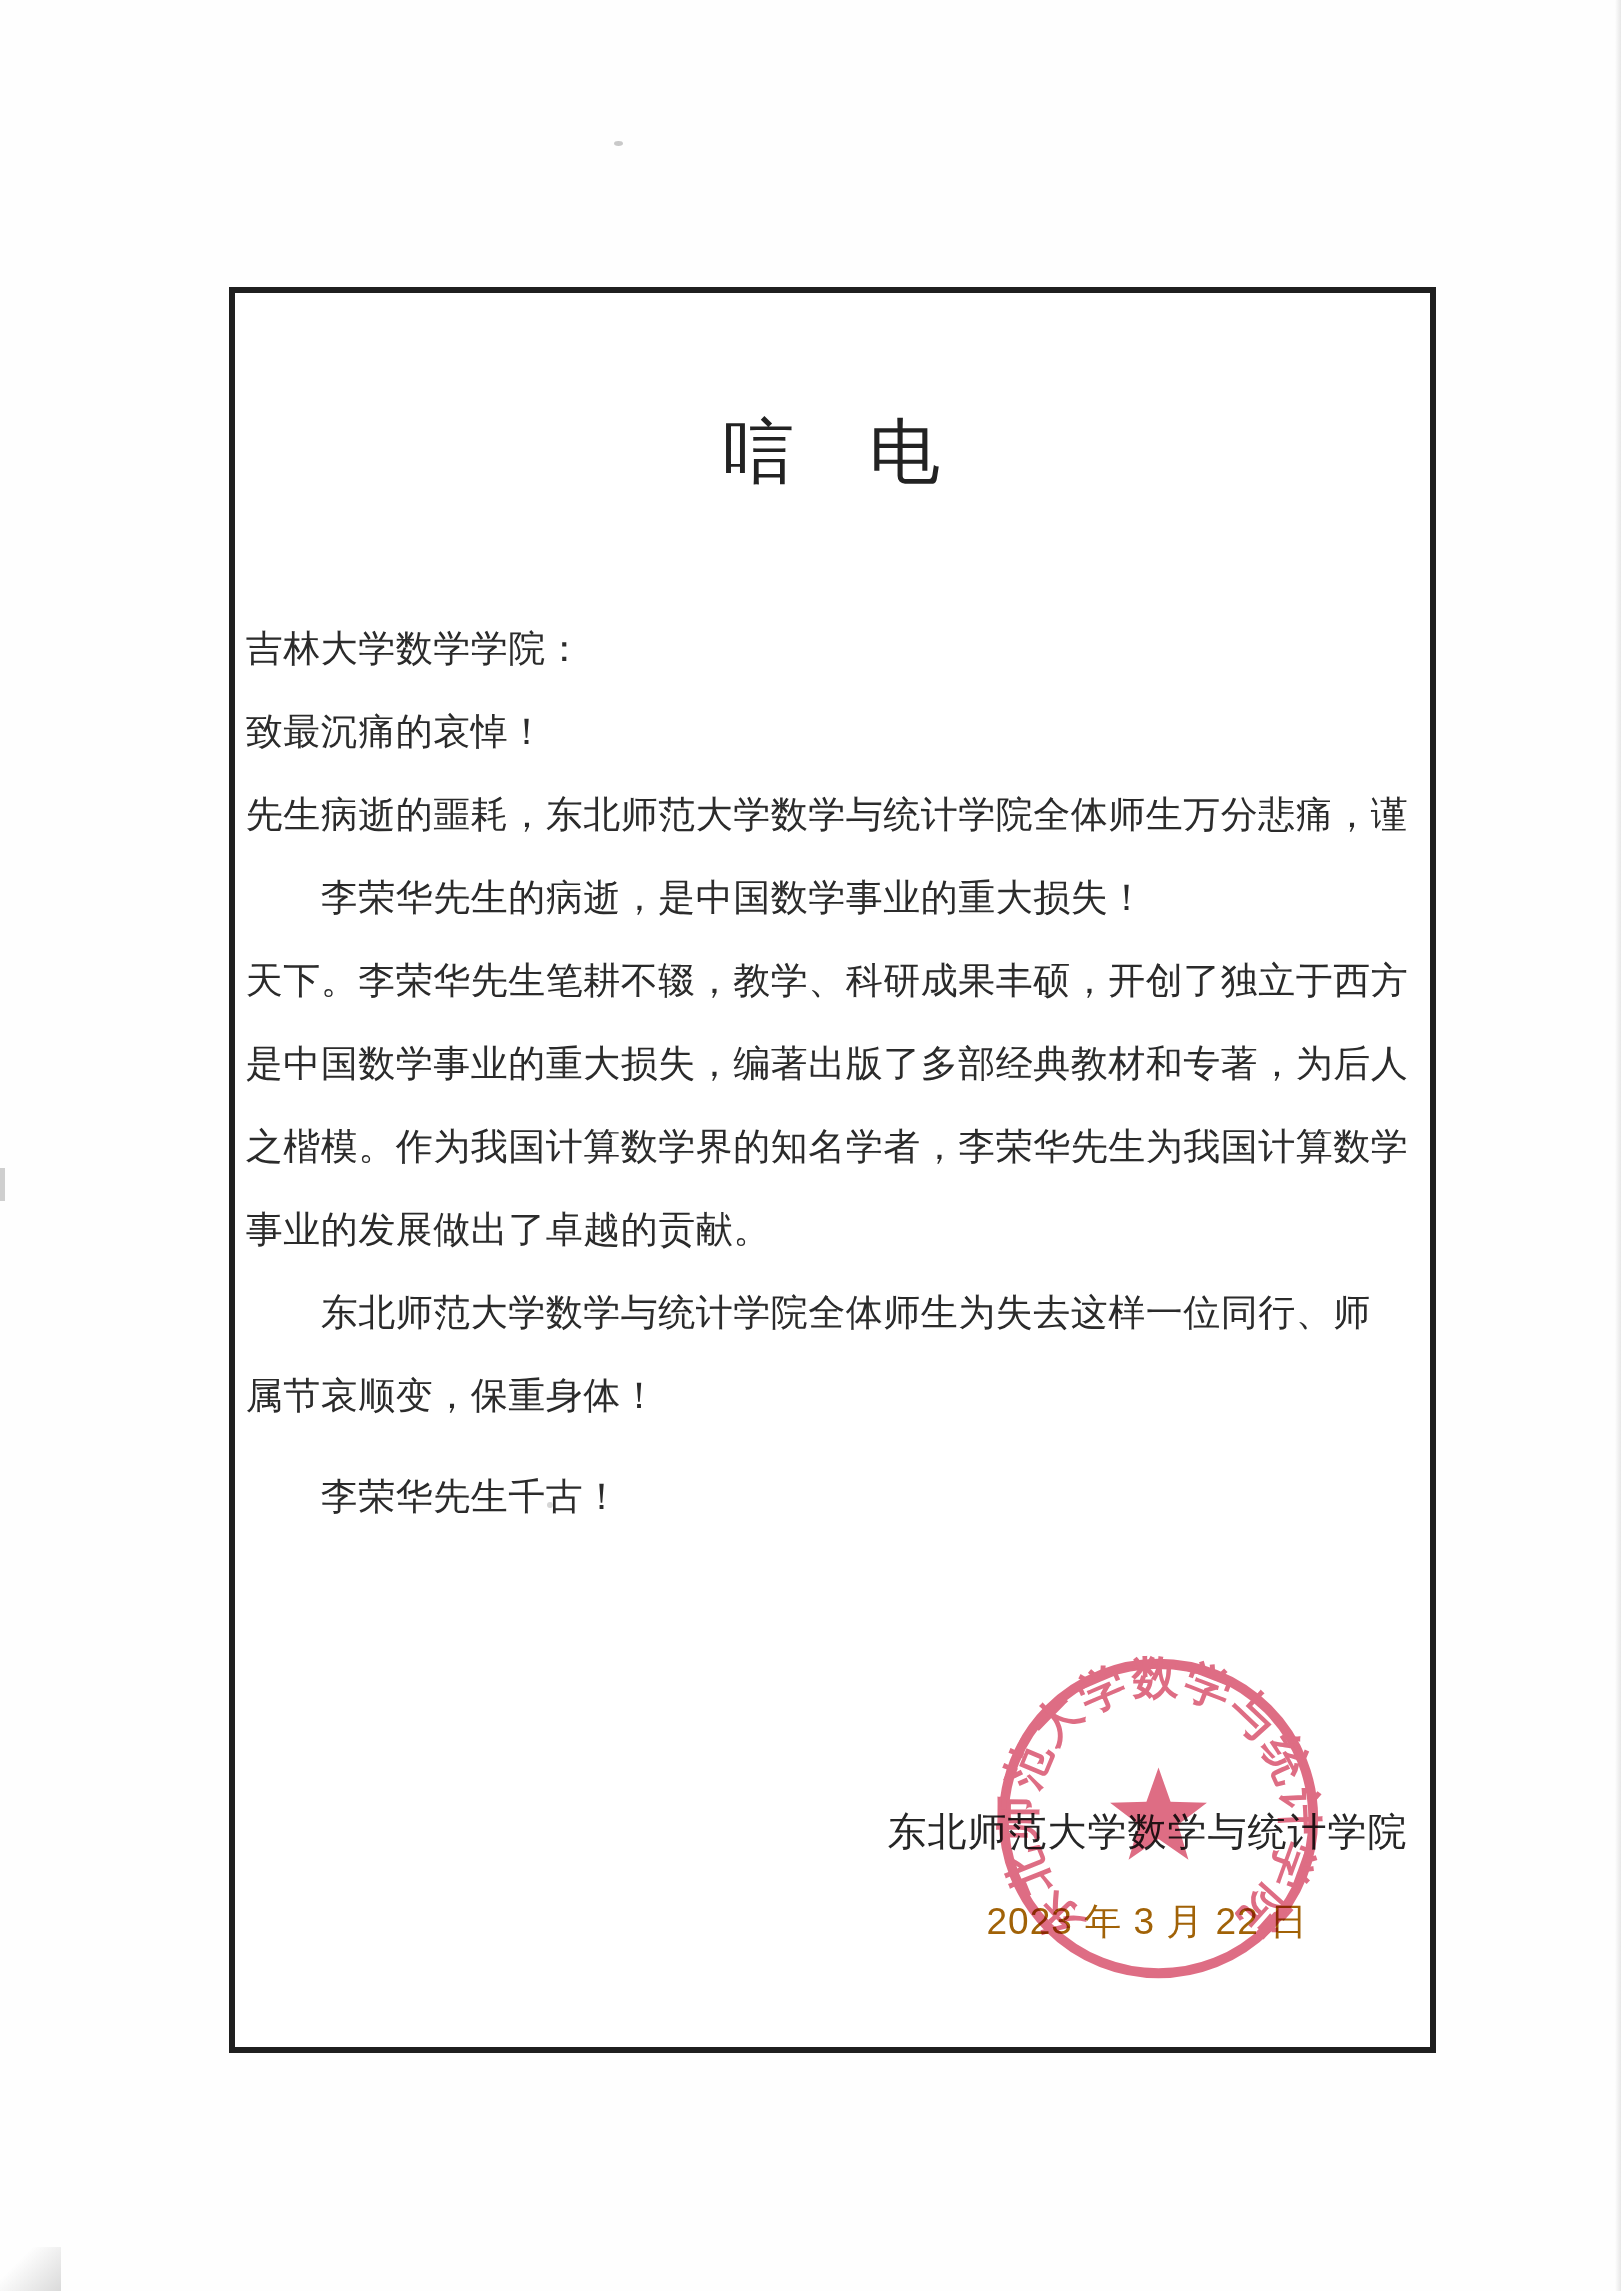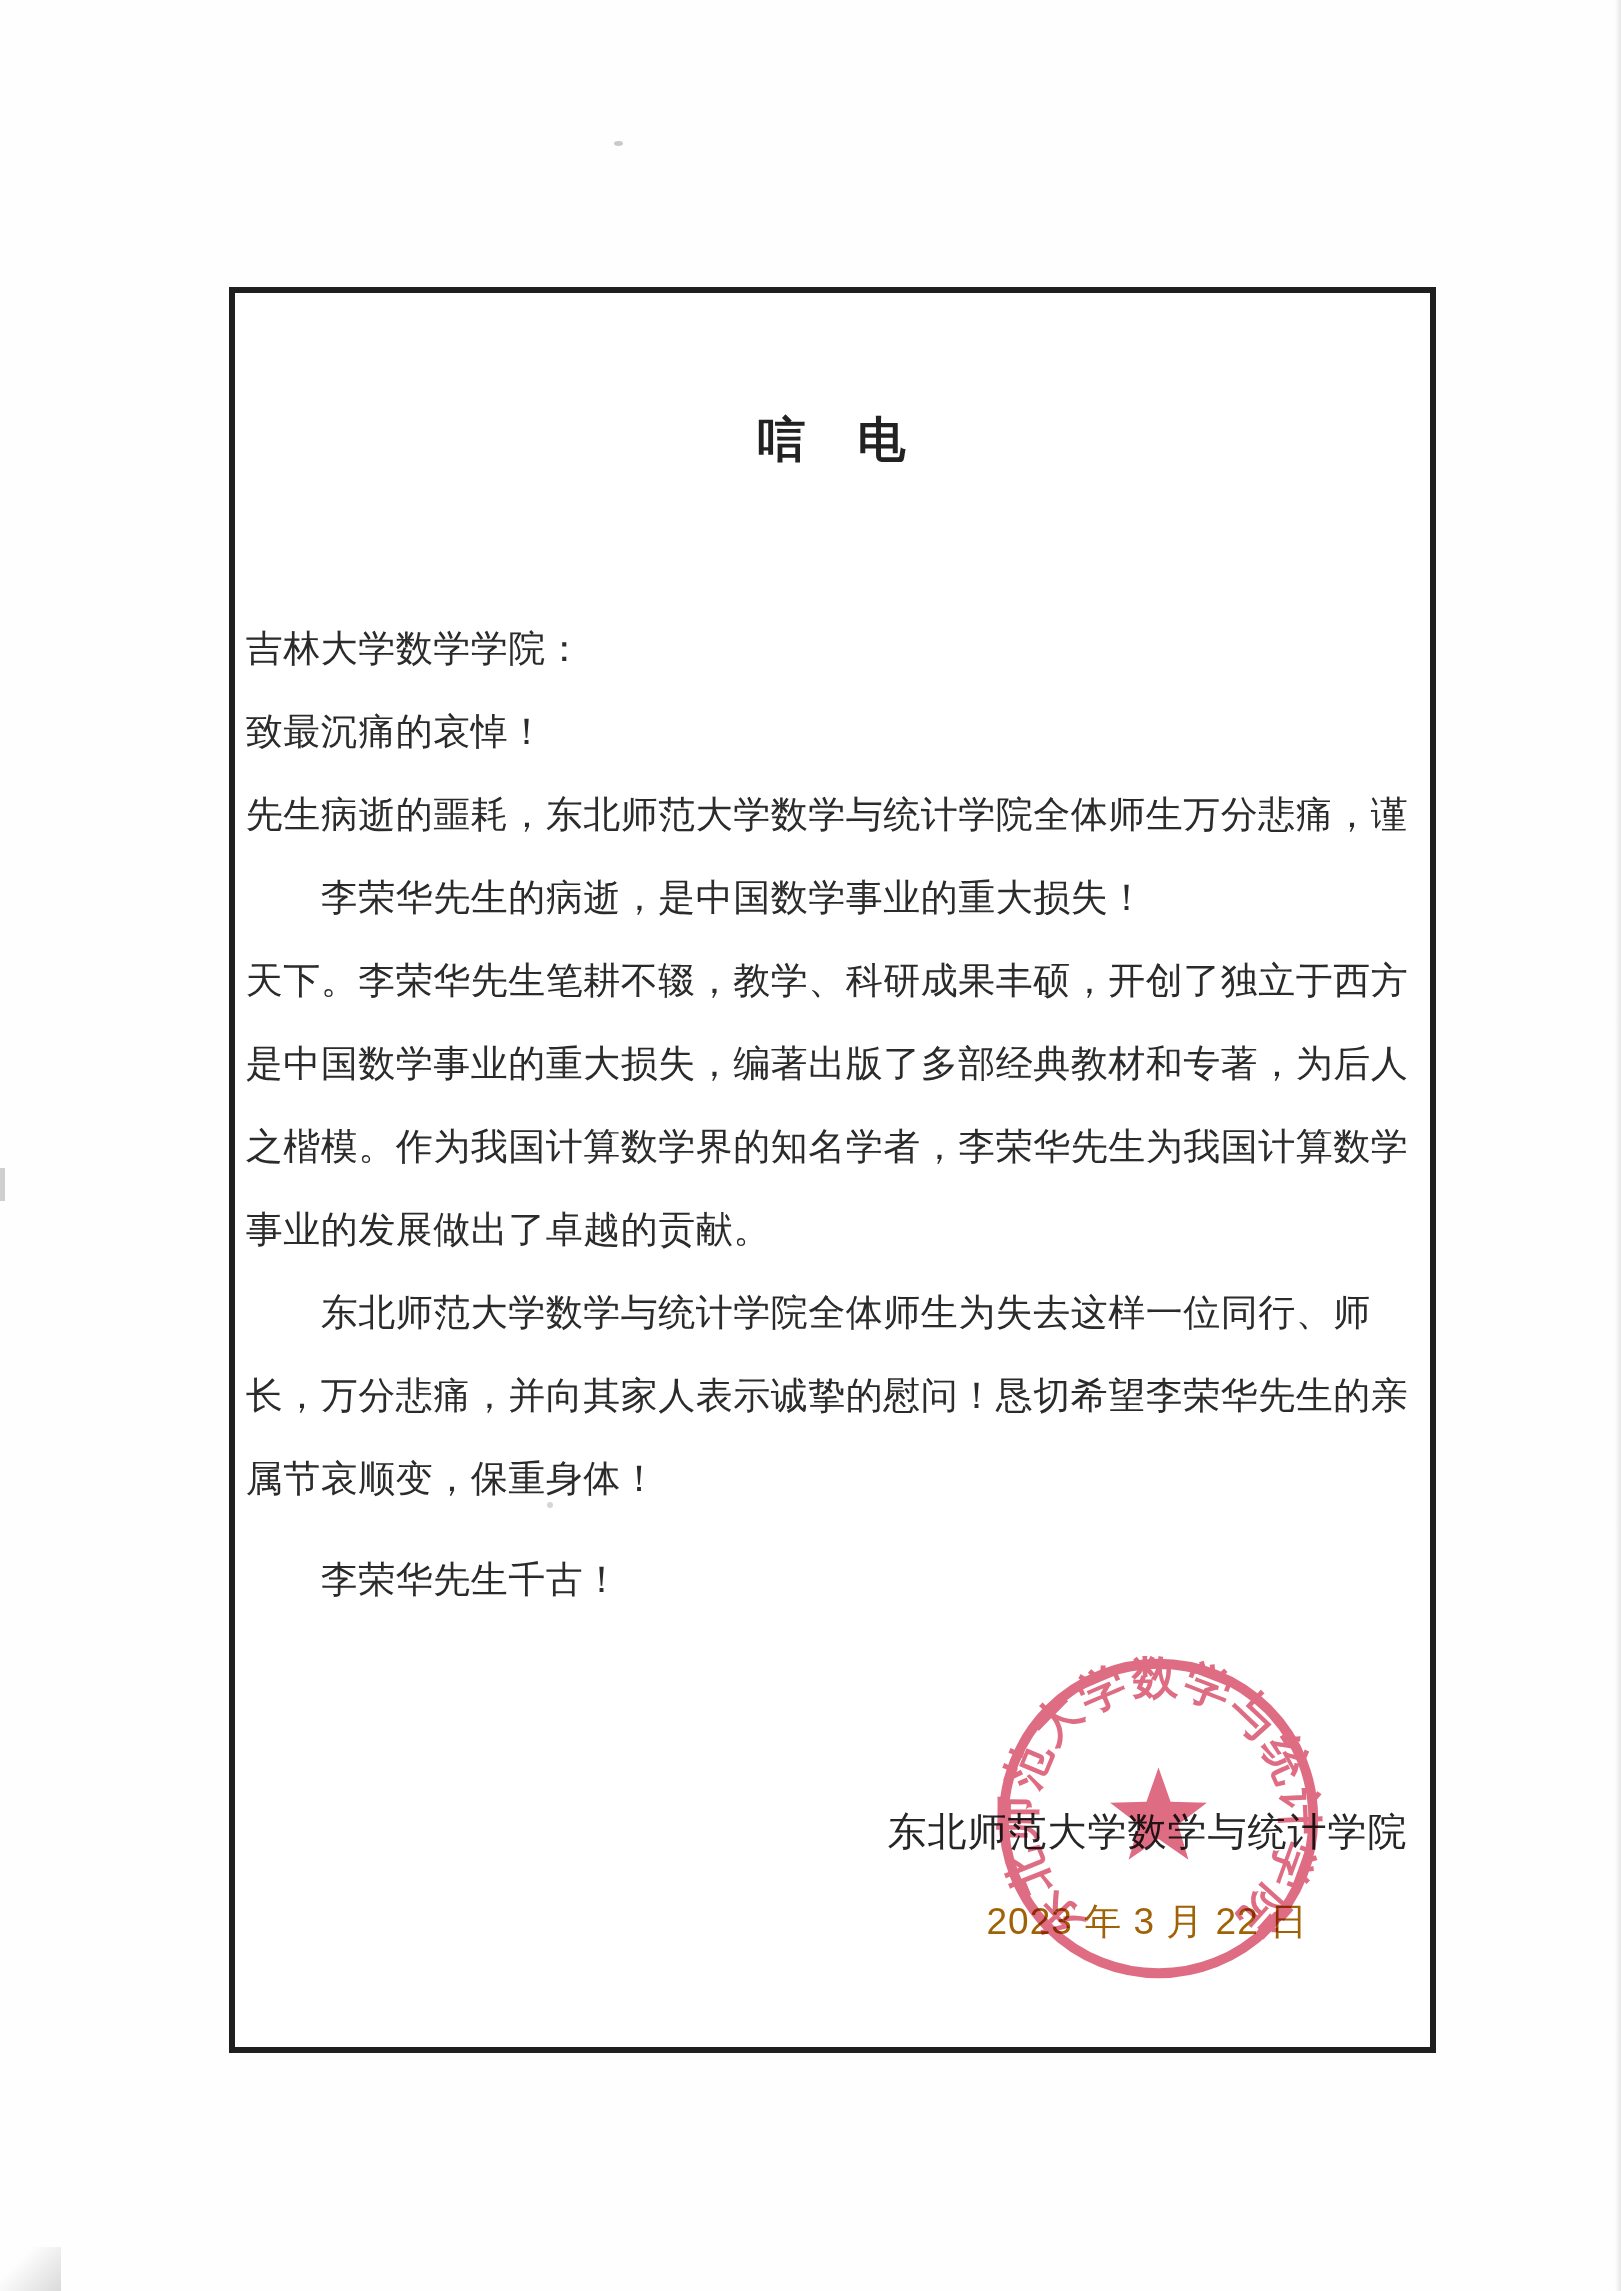--- a/index.html
+++ b/index.html
@@ -20,22 +20,22 @@
     width:1207px;height:1766px;
     border:6.9px solid #1f1f1f;
     box-sizing:border-box;
     background:#fff;
   }
 
   .title{
     position:absolute;
     top:123px;left:0;width:100%;
     text-align:center;
-    font-size:48px;
-    font-weight:bold;
+    font-size:71px;
+    font-weight:normal;
     letter-spacing:2px;
     color:#222;
     line-height:1;
   }
 
   .letter-body{
     position:absolute;
     top:314px;left:10.8px;
     width:1176px;
     font-family:Liberation Serif, serif;
@@ -96,21 +96,20 @@
     <div class="letter-body">
       <div class="line">吉林大学数学学院：</div>
       <div class="line">致最沉痛的哀悼！</div>
       <div class="line">先生病逝的噩耗，东北师范大学数学与统计学院全体师生万分悲痛，谨</div>
       <div class="line">　　李荣华先生的病逝，是中国数学事业的重大损失！</div>
       <div class="line">天下。李荣华先生笔耕不辍，教学、科研成果丰硕，开创了独立于西方</div>
       <div class="line">是中国数学事业的重大损失，编著出版了多部经典教材和专著，为后人</div>
       <div class="line">之楷模。作为我国计算数学界的知名学者，李荣华先生为我国计算数学</div>
       <div class="line">事业的发展做出了卓越的贡献。</div>
       <div class="line">　　东北师范大学数学与统计学院全体师生为失去这样一位同行、师</div>
-      <div class="line">长，万分悲痛，并向其家人表示诚挚的慰问！恳切希望李荣华先生的亲</div>
       <div class="line">属节哀顺变，保重身体！</div>
       <div class="line last">　　李荣华先生千古！</div>
     </div>
 
     <div class="signature">东北师范大学数学与统计学院</div>
 
     <div class="date-line">2023 年 3 月 22 日</div>
 
     <div class="seal">
       <svg width="333" height="333" viewBox="-170 -170 340 340" xmlns="http://www.w3.org/2000/svg">

